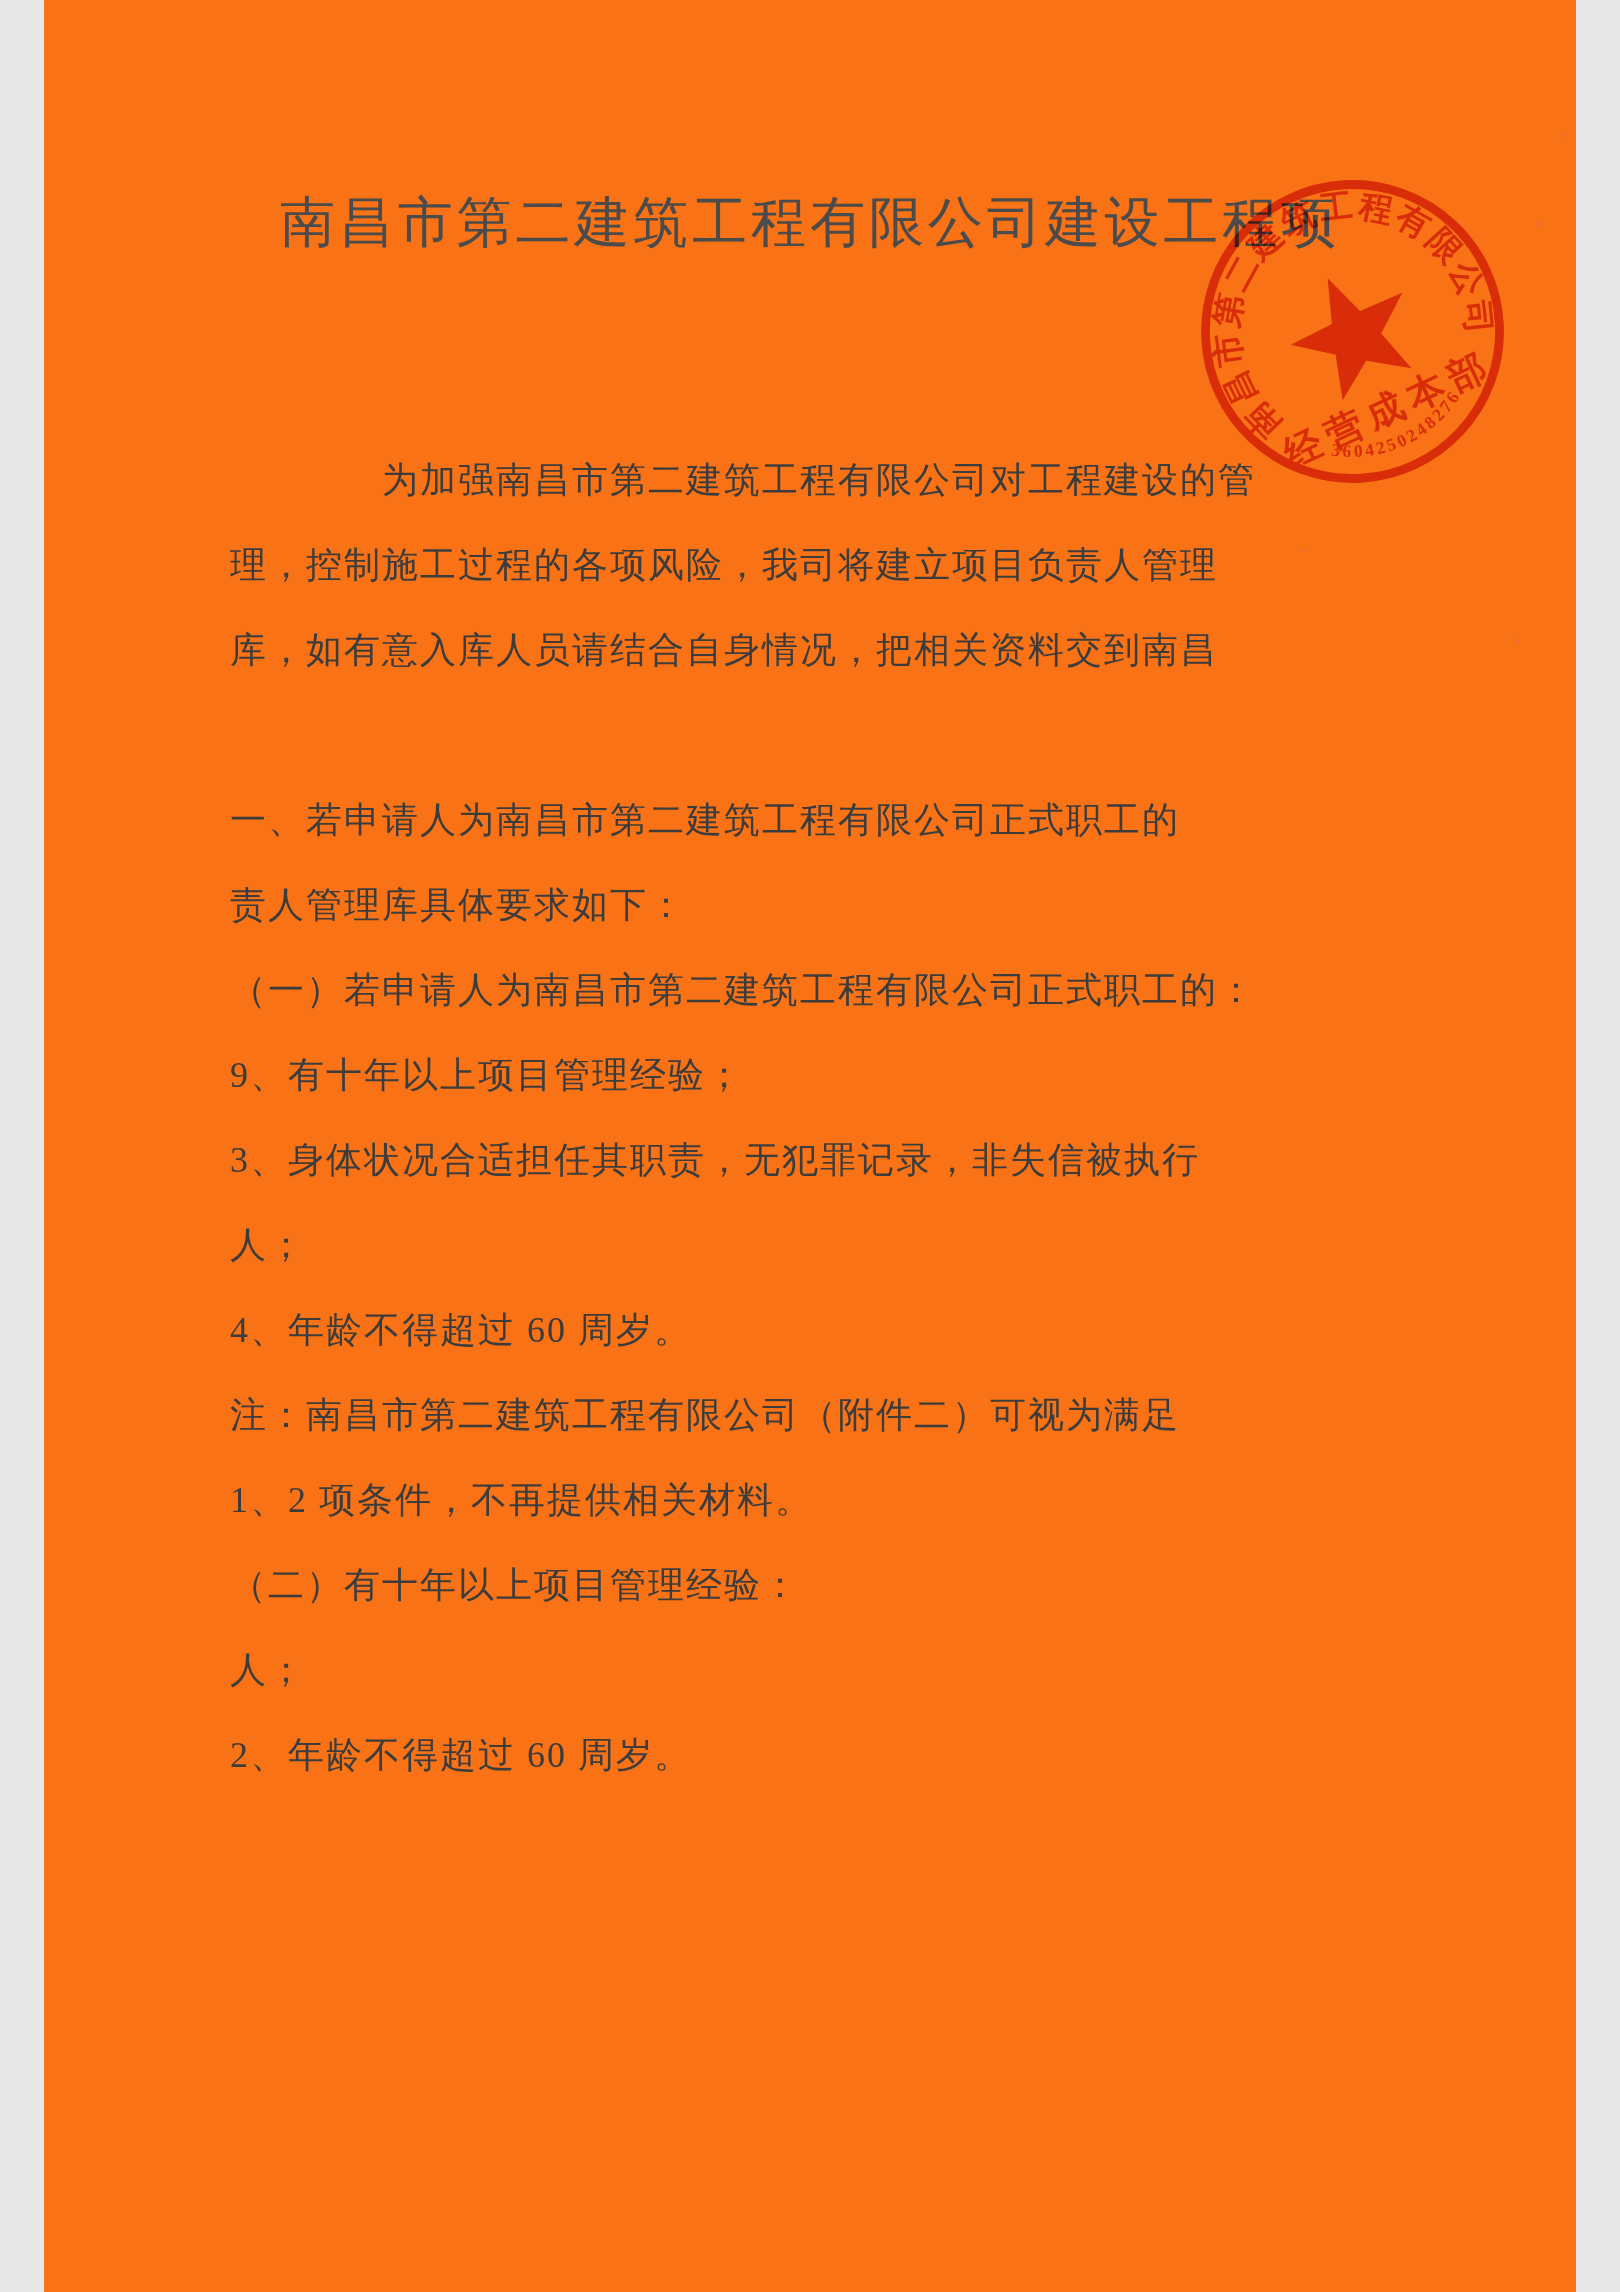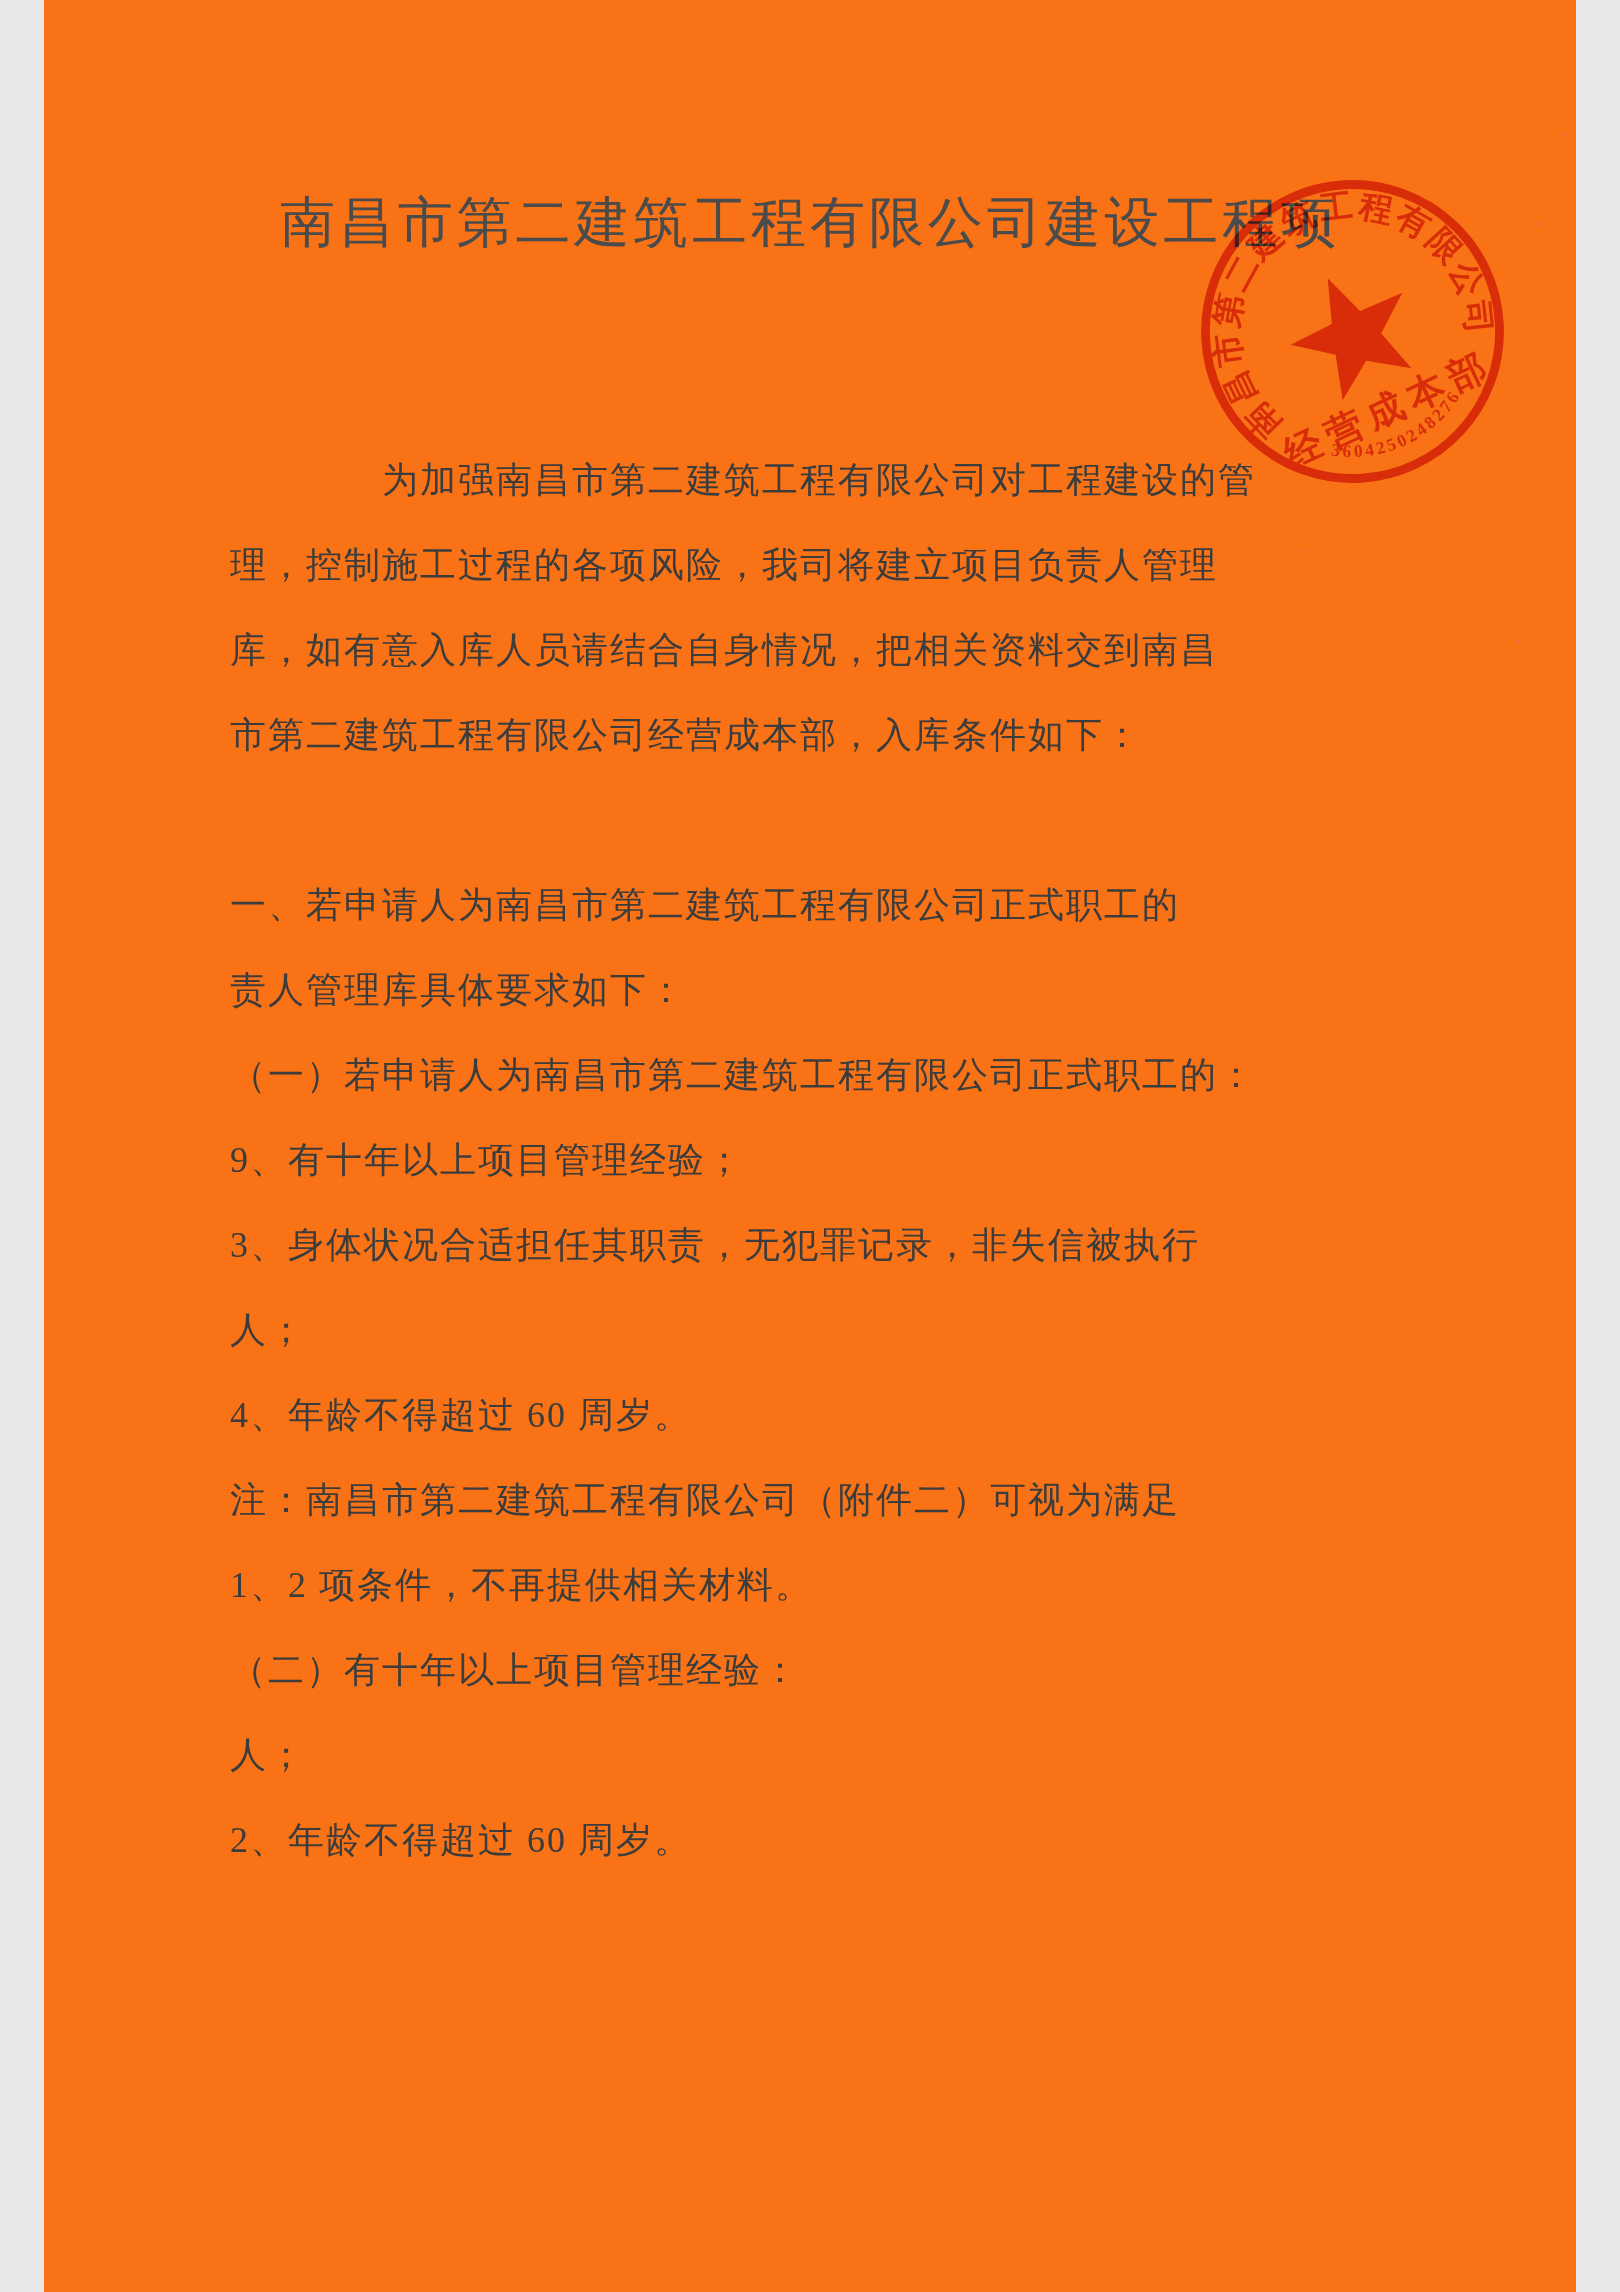--- a/index.html
+++ b/index.html
@@ -62,21 +62,20 @@
 <div class="page">
 
   <div class="title-block">
     <div>南昌市第二建筑工程有限公司建设工程项</div>
   </div>
 
   <div class="body-block">
     <div class="line first-indent">为加强南昌市第二建筑工程有限公司对工程建设的管</div>
     <div class="line">理，控制施工过程的各项风险，我司将建立项目负责人管理</div>
     <div class="line">库，如有意入库人员请结合自身情况，把相关资料交到南昌</div>
-    <div class="line">市第二建筑工程有限公司经营成本部，入库条件如下：</div>
     <div class="line"></div>
     <div class="line">一、若申请人为南昌市第二建筑工程有限公司正式职工的</div>
     <div class="line">责人管理库具体要求如下：</div>
     <div class="line">（一）若申请人为南昌市第二建筑工程有限公司正式职工的：</div>
     <div class="line">9、有十年以上项目管理经验；</div>
     <div class="line">3、身体状况合适担任其职责，无犯罪记录，非失信被执行</div>
     <div class="line">人；</div>
     <div class="line">4、年龄不得超过 60 周岁。</div>
     <div class="line">注：南昌市第二建筑工程有限公司（附件二）可视为满足</div>
     <div class="line">1、2 项条件，不再提供相关材料。</div>

